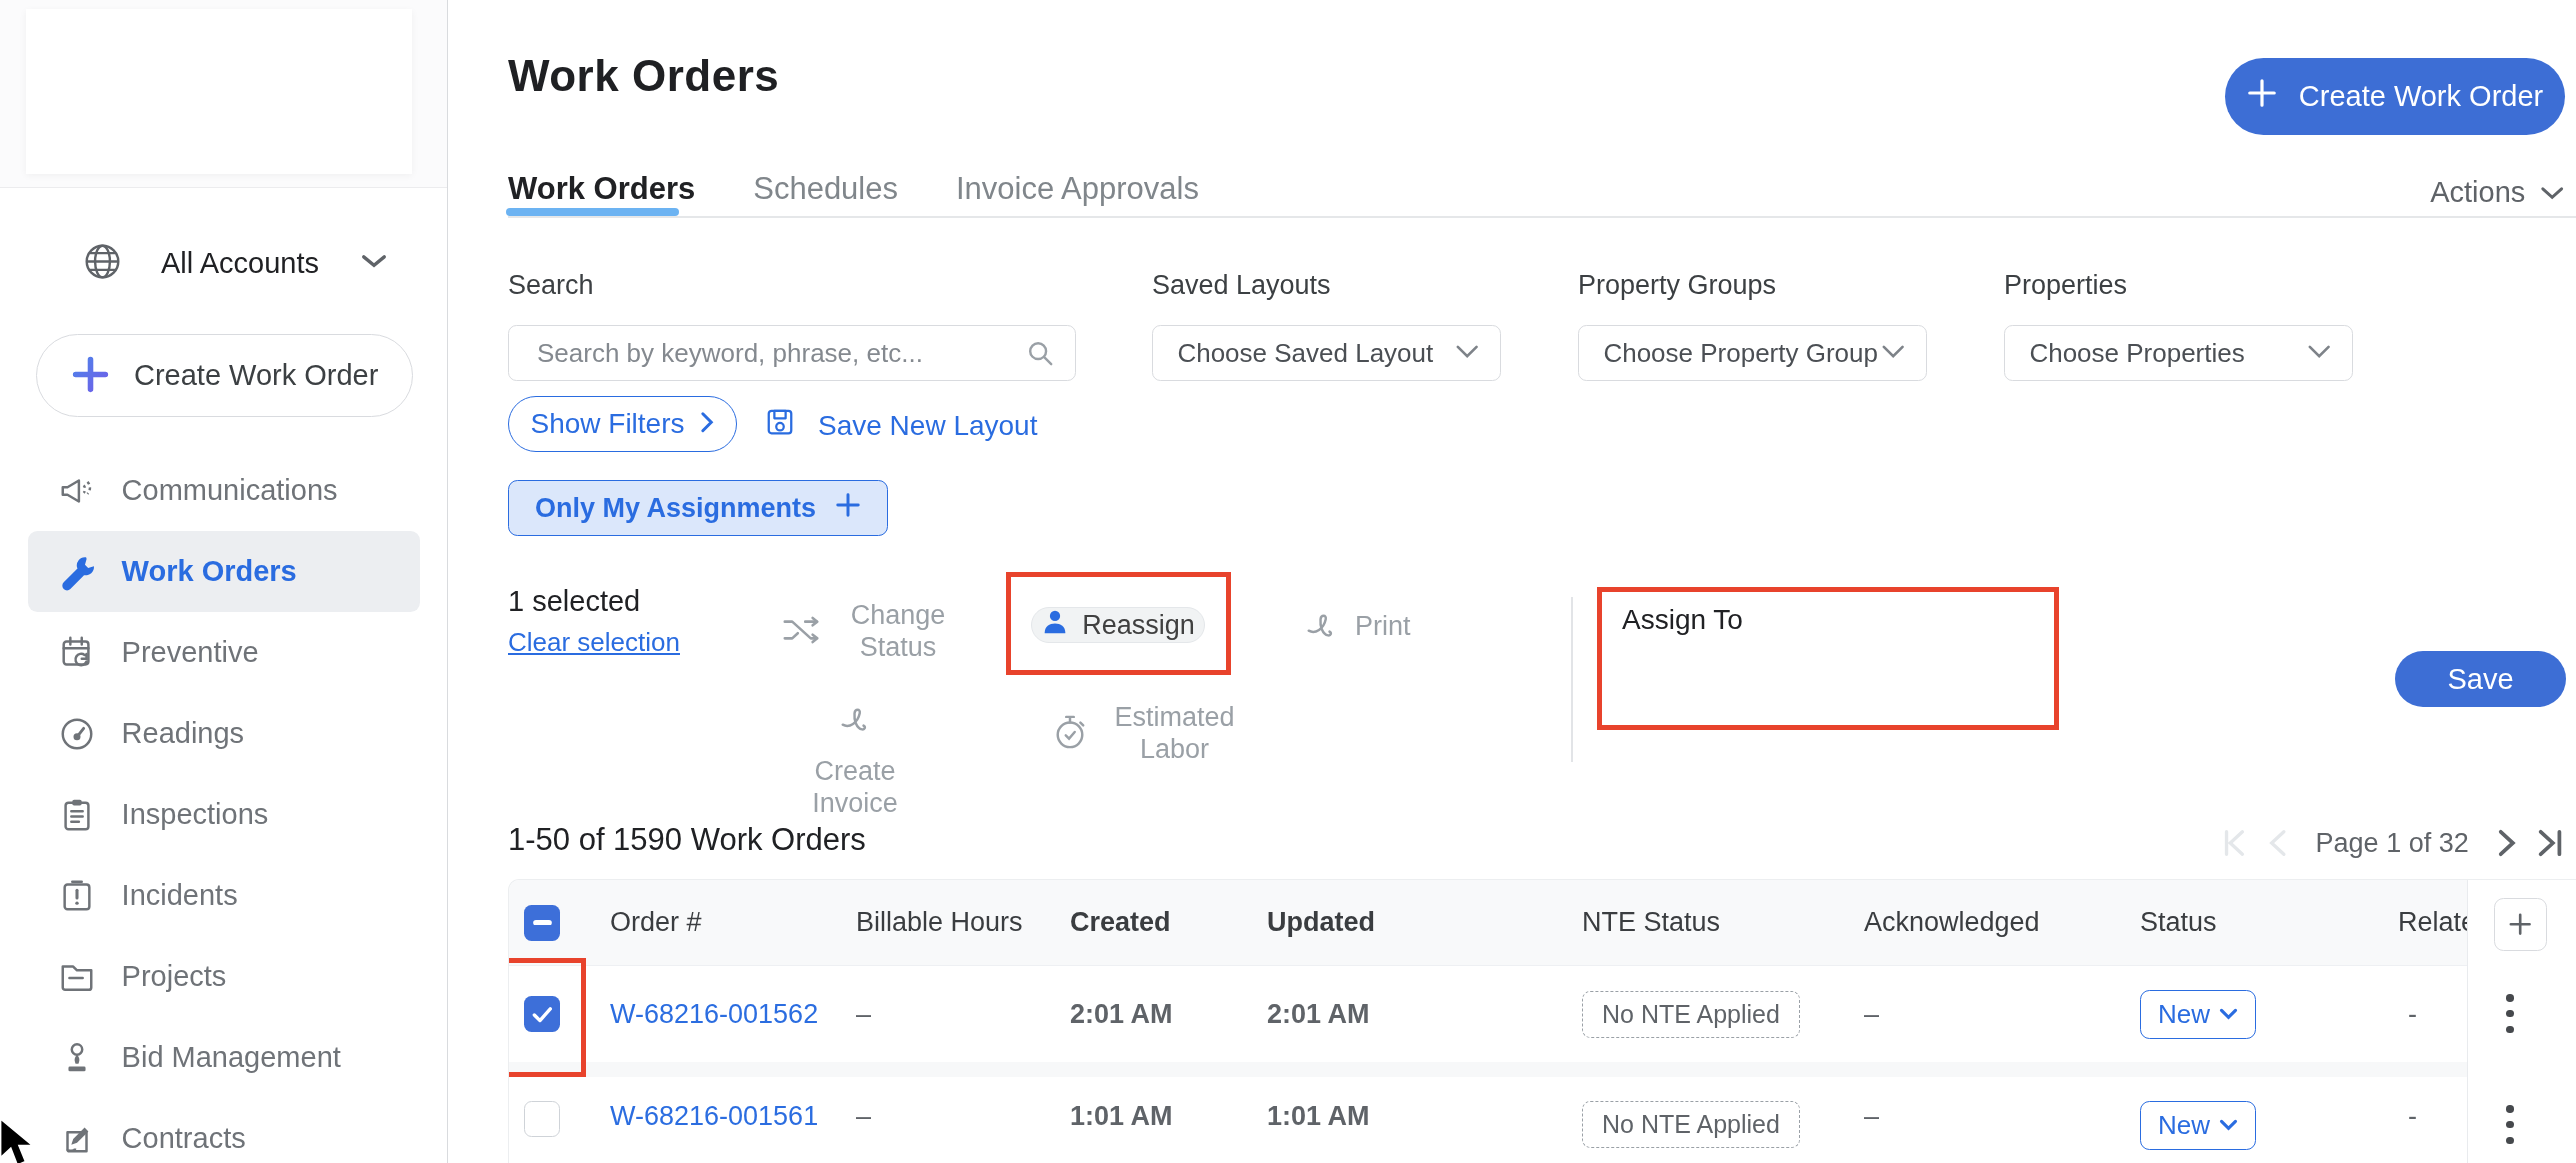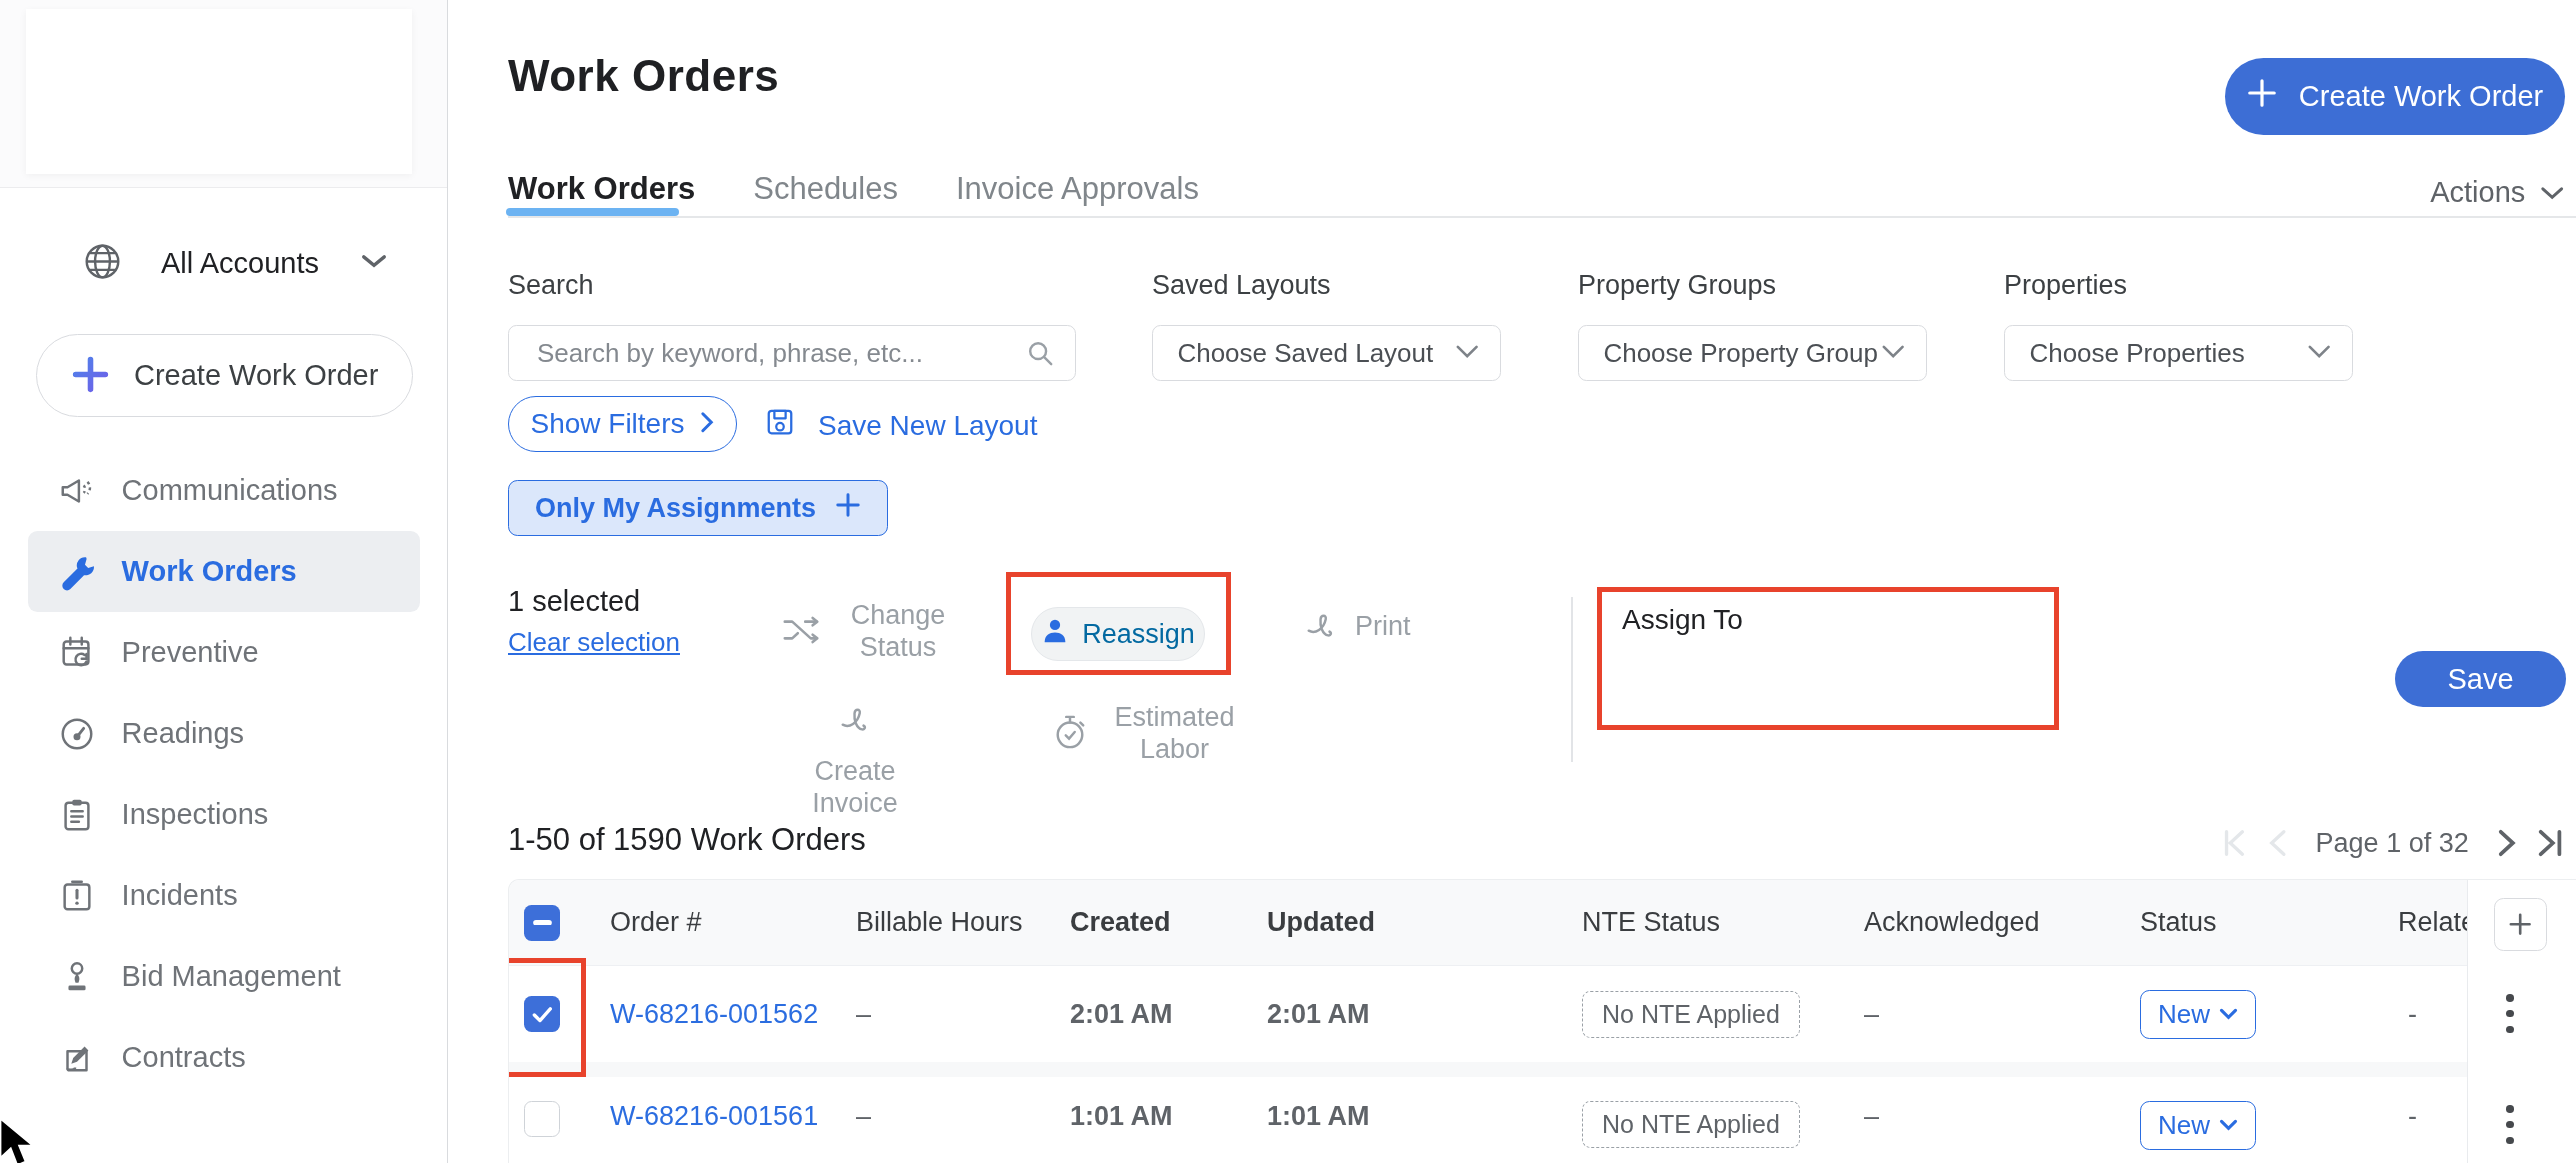--- a/index.html
+++ b/index.html
@@ -61,21 +61,21 @@
   .sel-clear { position:absolute; left:60px; top:627px; font-size:26px; color:#2a6ce0; text-decoration:underline; cursor:pointer; }
   .bulk-action { position:absolute; display:flex; align-items:center; gap:17px; cursor:pointer; color:#9aa0a6; }
   .bulk-action .txt { font-size:27px; line-height:1.18; text-align:center; }
   .ba-change { left:334px; top:600px; }
   .ba-change .txt { width:120px; }
   .ba-print { left:856px; top:608px; }
   .ba-invoice { left:350px; top:702px;flex-direction:column; }
   .ba-invoice .txt { width:114px; }
   .ba-labor { left:605px; top:702px; }
   .ba-labor .txt { width:141px; }
-  .reassign-btn { position:absolute; left:583px; top:607px; width:174px; height:54px; background:#f1f3f4; border:1.9px solid #e4e7ea; border-radius:28px; display:flex; align-items:center; justify-content:center; gap:13px; font-size:27px; color:#0369a1; cursor:pointer; }
+  .reassign-btn { position:absolute; left:583px; top:607px; width:174px; height:36px; background:#f1f3f4; border:1.9px solid #e4e7ea; border-radius:28px; display:flex; align-items:center; justify-content:center; gap:13px; font-size:27px; color:#404040; cursor:pointer; }
   .v-divider { position:absolute; left:1123px; top:597px; width:1.9px; height:165px; background:#e2e4e7; }
   .assign-label { position:absolute; left:1174px; top:604px; font-size:28px; color:#202124; }
   .assign-select { position:absolute; left:1174px; top:655px; width:396px; height:58px; border:1.9px solid #d9dbdf; border-radius:8.4px; background:#fff; display:flex; align-items:center; justify-content:space-between; padding:0 22.5px 0 26px; cursor:pointer; }
   .assign-select .val { font-size:28px; color:#202124; }
   .save-btn { position:absolute; left:1947px; top:651px; width:171px; height:56px; font-size:29px; }
 
   
   .anno { position:absolute; border:5.6px solid #e8432c; z-index:30; pointer-events:none; }
   .anno-reassign { left:558px; top:572px; width:225px; height:103px; }
   .anno-assign { left:1149px; top:587px; width:462px; height:143px; }
@@ -216,20 +216,29 @@
               <rect x="7" y="8" width="26" height="26" rx="3"></rect>
               <path d="M15 5h10"></path>
               <path d="M20 14v8" stroke-width="3.2"></path>
               <circle cx="20" cy="27.5" r="1.8" fill="currentColor" stroke="none"></circle>
             </svg>
         </span>
         <span class="nav-label">Incidents</span>
       </div>
       <div class="nav-item">
         <span class="nav-icon">
+          <svg width="38" height="38" viewBox="0 0 40 40" fill="none" stroke="currentColor" stroke-width="2.6" stroke-linejoin="round">
+              <path d="M5 9h11l4 4h15v18a2.5 2.5 0 0 1-2.5 2.5h-25A2.5 2.5 0 0 1 5 31V9z"></path>
+              <path d="M12 21h14" stroke-linecap="round"></path>
+            </svg>
+        </span>
+        <span class="nav-label">Projects</span>
+      </div>
+      <div class="nav-item">
+        <span class="nav-icon">
           <svg width="38" height="38" viewBox="0 0 40 40" fill="none" stroke="currentColor" stroke-width="2.6" stroke-linecap="round">
               <circle cx="20" cy="11" r="5.5"></circle>
               <path d="M20 16.5c-3 3-3 6-1.5 9.5h3C23 22.5 23 19.5 20 16.5z" fill="currentColor" stroke="none"></path>
               <rect x="11" y="29" width="18" height="5" rx="1.5" fill="currentColor" stroke="none"></rect>
             </svg>
         </span>
         <span class="nav-label">Bid Management</span>
       </div>
       <div class="nav-item">
         <span class="nav-icon">

